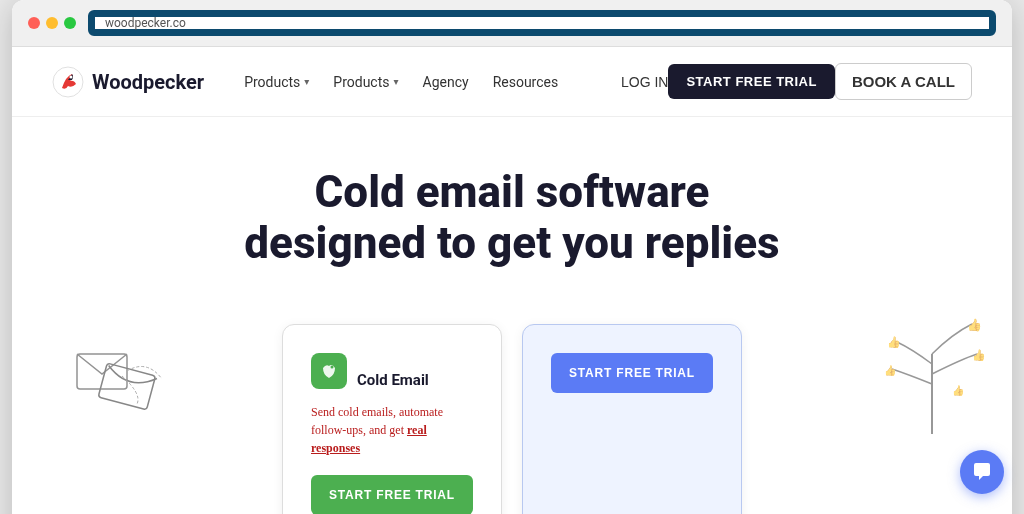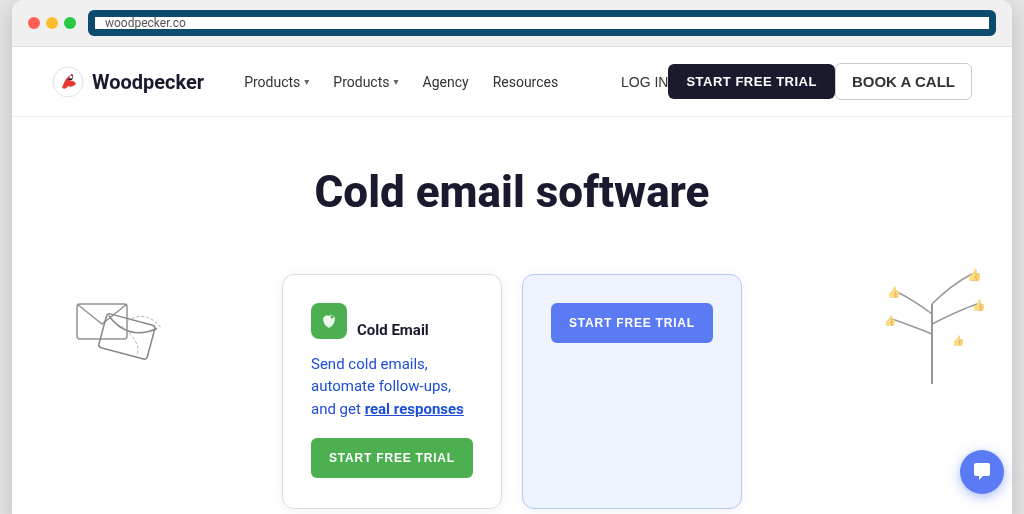--- a/index.html
+++ b/index.html
@@ -175,24 +175,25 @@
       font-size: 18px;
     }
     .card-icon-green { background: #4caf50; }
     .card-icon-blue { background: #5b7bf5; }
     .card-title {
       font-size: 15px;
       font-weight: 700;
       color: #1a1a2e;
     }
     .card-desc {
-      font-size: 15px;
-      color: #1d4ed8;
+      font-size: 12px;
+      color: #b91c1c;
       line-height: 1.5;
       margin-bottom: 18px;
+      font-family: Liberation Serif, serif;
     }
     .card-desc em {
       font-style: normal;
       font-weight: 700;
       text-decoration: underline;
     }
     .btn-card-trial-green {
       width: 100%;
       background: #4caf50;
       color: #fff;
@@ -297,20 +298,21 @@
     <div class="nav-actions">
       <button class="btn-login">LOG IN</button>
       <button class="btn-trial-nav">START FREE TRIAL</button>
       <button class="btn-book">BOOK A CALL</button>
     </div>
   </nav>
 
   <div class="hero">
     <h1 class="hero-title">
       <span>Cold email software</span><br>
+      <span>designed to get you replies</span>
     </h1>
   </div>
 
   <div class="cards-section">
 
     <div class="deco-envelope-area">
       <svg viewBox="0 0 120 100" fill="none" xmlns="http://www.w3.org/2000/svg">
         <rect x="5" y="20" width="50" height="35" rx="3" stroke="#666" stroke-width="1.5" fill="none"></rect>
         <path d="M5 20 L30 40 L55 20" stroke="#666" stroke-width="1.5" fill="none"></path>
         <rect x="30" y="35" width="50" height="35" rx="3" stroke="#555" stroke-width="1.5" fill="none" transform="rotate(15 55 52)"></rect>

